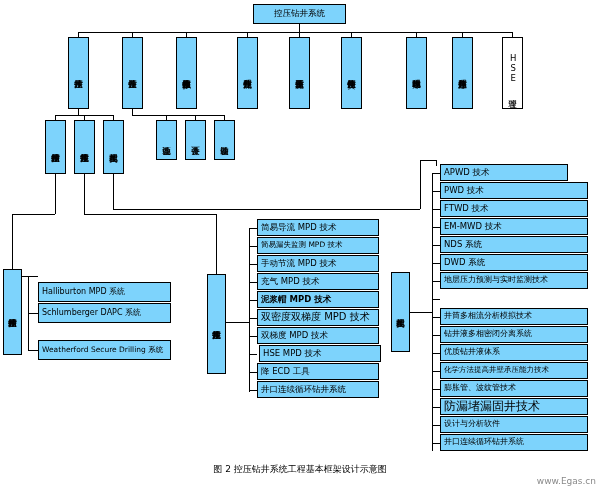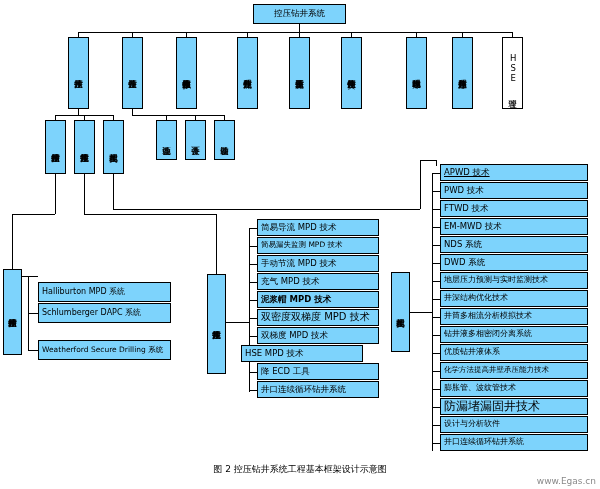--- a/index.html
+++ b/index.html
@@ -138,21 +138,21 @@
   <div class="ln hln" style="left:249px;top:372px;width:8px;"></div>
   <div class="ln hln" style="left:249px;top:390px;width:8px;"></div>
 
   <div class="box left" style="left:257px;top:219px;width:122px;height:17px;">简易导流 MPD 技术</div>
   <div class="box left" style="left:257px;top:237px;width:122px;height:17px;font-size:7.5px;">简易漏失监测 MPD 技术</div>
   <div class="box left" style="left:257px;top:255px;width:122px;height:17px;">手动节流 MPD 技术</div>
   <div class="box left" style="left:257px;top:273px;width:122px;height:17px;">充气 MPD 技术</div>
   <div class="box left" style="left:257px;top:291px;width:122px;height:17px;font-weight:bold;">泥浆帽 MPD 技术</div>
   <div class="box left" style="left:257px;top:309px;width:122px;height:17px;font-size:10px;">双密度双梯度 MPD 技术</div>
   <div class="box left" style="left:257px;top:327px;width:122px;height:17px;">双梯度 MPD 技术</div>
-  <div class="box left" style="left:241px;top:345px;width:122px;height:17px;">HSE MPD 技术</div>
+  <div class="box left" style="left:259px;top:345px;width:122px;height:17px;">HSE MPD 技术</div>
   <div class="box left" style="left:257px;top:363px;width:122px;height:17px;">降 ECD 工具</div>
   <div class="box left" style="left:257px;top:381px;width:122px;height:17px;">井口连续循环钻井系统</div>
 
   <div class="ln vln" style="left:113px;top:174px;height:35px;"></div>
   <div class="ln hln" style="left:113px;top:209px;width:307px;"></div>
   <div class="ln vln" style="left:420px;top:160px;height:49px;"></div>
   <div class="ln hln" style="left:420px;top:160px;width:16px;"></div>
   <div class="ln vln" style="left:436px;top:160px;height:6px;"></div>
 
   <div class="box vert" style="left:391px;top:272px;width:19px;height:80px;">相关配套技术</div>
@@ -170,28 +170,27 @@
   <div class="ln hln" style="left:432px;top:299px;width:8px;"></div>
   <div class="ln hln" style="left:432px;top:317px;width:8px;"></div>
   <div class="ln hln" style="left:432px;top:335px;width:8px;"></div>
   <div class="ln hln" style="left:432px;top:353px;width:8px;"></div>
   <div class="ln hln" style="left:432px;top:371px;width:8px;"></div>
   <div class="ln hln" style="left:432px;top:389px;width:8px;"></div>
   <div class="ln hln" style="left:432px;top:407px;width:8px;"></div>
   <div class="ln hln" style="left:432px;top:425px;width:8px;"></div>
   <div class="ln hln" style="left:432px;top:443px;width:8px;"></div>
 
-  <div class="box left" style="left:440px;top:164px;width:148px;height:17px;text-decoration:underline;">APWD 技术</div>
+  <div class="box left" style="left:440px;top:164px;width:128px;height:17px;">APWD 技术</div>
   <div class="box left" style="left:440px;top:182px;width:148px;height:17px;">PWD 技术</div>
   <div class="box left" style="left:440px;top:200px;width:148px;height:17px;">FTWD 技术</div>
   <div class="box left" style="left:440px;top:218px;width:148px;height:17px;">EM-MWD 技术</div>
   <div class="box left" style="left:440px;top:254px;width:148px;height:17px;">DWD 系统</div>
   <div class="box left" style="left:440px;top:236px;width:148px;height:17px;">NDS 系统</div>
   <div class="box left" style="left:440px;top:272px;width:148px;height:17px;font-size:8px;">地层压力预测与实时监测技术</div>
-  <div class="box left" style="left:440px;top:290px;width:148px;height:17px;font-size:8px;">井深结构优化技术</div>
   <div class="box left" style="left:440px;top:308px;width:148px;height:17px;font-size:8px;">井筒多相流分析模拟技术</div>
   <div class="box left" style="left:440px;top:326px;width:148px;height:17px;font-size:8px;">钻井液多相密闭分离系统</div>
   <div class="box left" style="left:440px;top:344px;width:148px;height:17px;font-size:8px;">优质钻井液体系</div>
   <div class="box left" style="left:440px;top:362px;width:148px;height:17px;font-size:7.5px;">化学方法提高井壁承压能力技术</div>
   <div class="box left" style="left:440px;top:380px;width:148px;height:17px;font-size:8px;">膨胀管、波纹管技术</div>
   <div class="box left" style="left:440px;top:398px;width:148px;height:17px;font-size:12px;">防漏堵漏固井技术</div>
   <div class="box left" style="left:440px;top:416px;width:148px;height:17px;font-size:8px;">设计与分析软件</div>
   <div class="box left" style="left:440px;top:434px;width:148px;height:17px;font-size:8px;">井口连续循环钻井系统</div>
 
   <div class="caption" style="top:463px;">图 2  控压钻井系统工程基本框架设计示意图</div>

